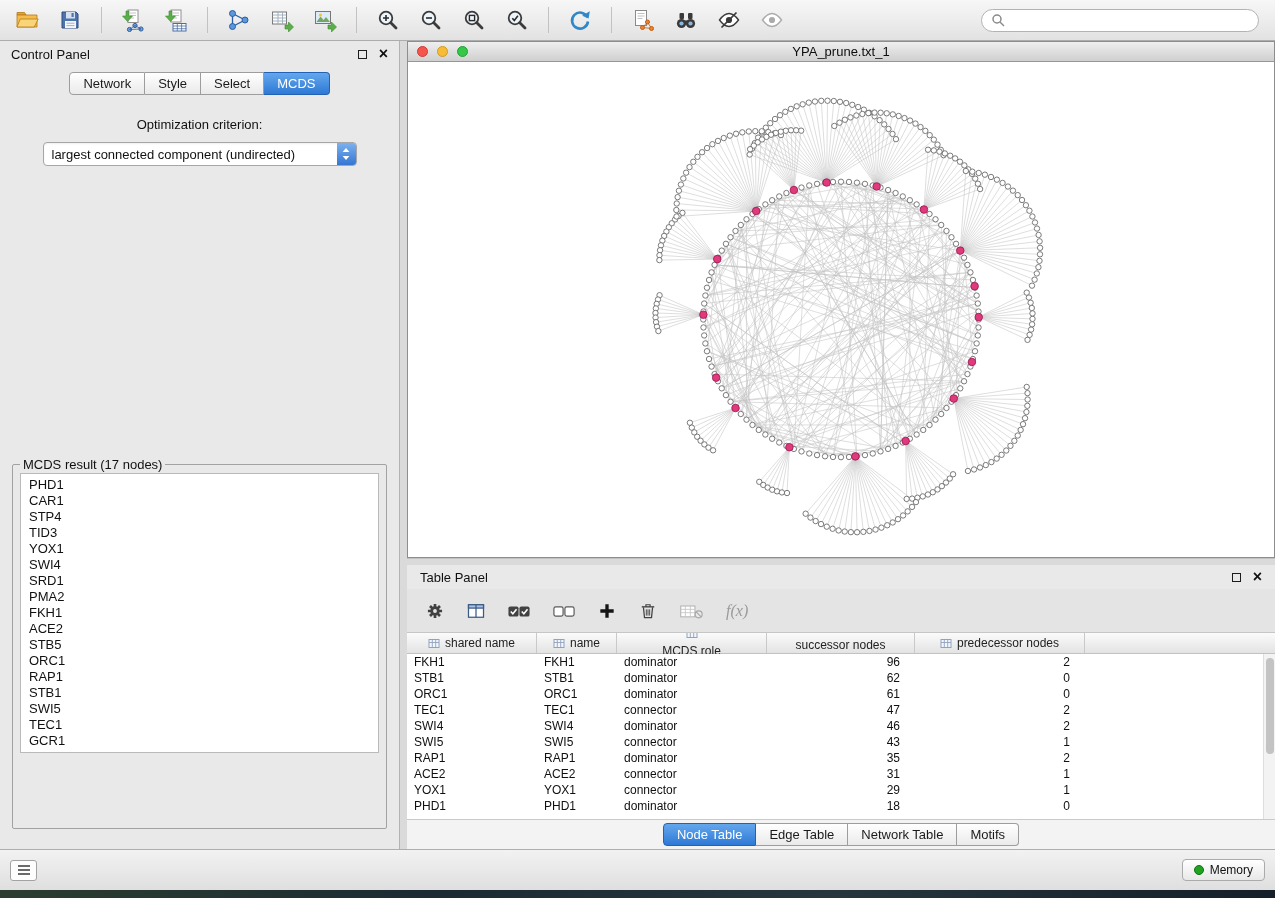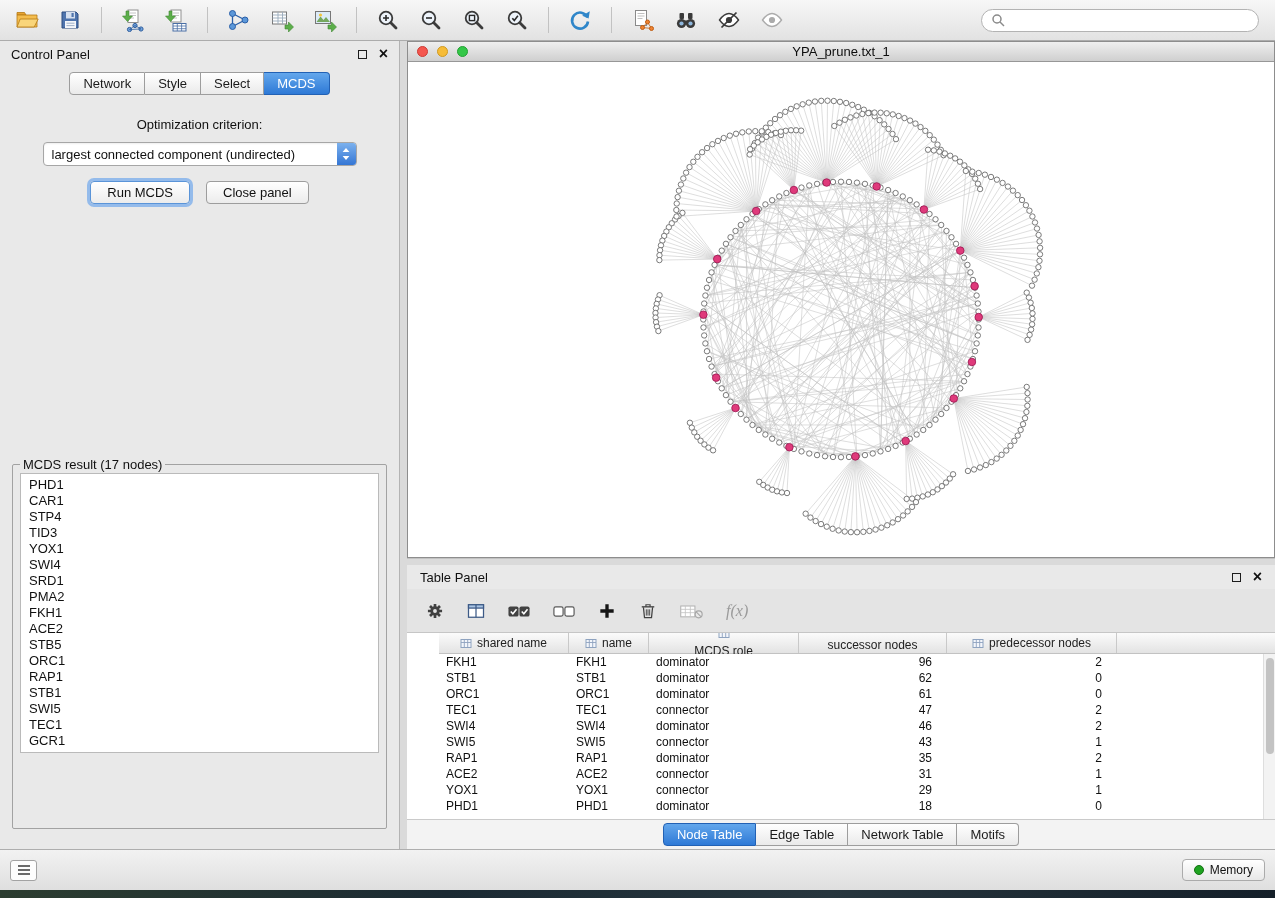--- a/index.html
+++ b/index.html
@@ -61,21 +61,21 @@
   .light.green { background:#34c748; border:1px solid #23a133; }
   .net-title { margin:0 auto; font-size:13px; color:#0d0d0d; }
   .net-canvas { display:block; width:100%; height:496px; background:#fff; }
 
   
   .table-panel { flex:1; min-height:0; background:#fff; display:flex; flex-direction:column; }
   .tp-header { height:24px; flex:none; background:#e9e9e9; display:flex; align-items:center; padding:0 13px; font-size:13px; color:#111; }
   .tp-toolbar { height:44px; flex:none; background:#e4e4e4; border-bottom:1px solid #c6c6c6; display:flex; align-items:center; gap:21px; padding:0 18px; }
   .tp-tool { display:flex; align-items:center; }
   .fx-label { font-family:"Liberation Serif", serif; font-style:italic; font-size:16px; color:#9a9a9a; }
-  .grid { flex:1; min-height:0; position:relative; display:flex; flex-direction:column; overflow:hidden;margin-left:32px; }
+  .grid { flex:1; min-height:0; position:relative; display:flex; flex-direction:column; overflow:hidden; }
   .grid-header { display:flex; height:21px; flex:none; background:linear-gradient(#fbfbfb,#e3e3e3); border-bottom:1px solid #c2c2c2; }
   .th { display:flex; align-items:center; justify-content:center; gap:5px; font-size:12px; color:#222; border-right:1px solid #c9c9c9; }
   .th-fill { flex:1; border-right:none; background:linear-gradient(#fbfbfb,#e3e3e3); }
   .grid-body { flex:1; overflow:hidden; background:#fff; }
   .tr { display:flex; height:16px; align-items:center; }
   .td { font-size:12px; padding:0 7px; white-space:nowrap; color:#101010; overflow:hidden; }
   .td.num { text-align:right; padding-right:15px; }
   .scrollbar { position:absolute; right:0; top:21px; bottom:0; width:12px; background:#f3f3f3; border-left:1px solid #dedede; }
   .scroll-thumb { position:absolute; top:4px; left:2px; width:8px; height:96px; background:#c3c3c3; border-radius:4px; }
   .tp-tabs { height:30px; flex:none; display:flex; justify-content:center; align-items:center; border-top:1px solid #cacaca; background:#f3f3f3; }
@@ -290,24 +290,20 @@
         </div>
       <div class="opt-label">Optimization criterion:</div>
       <div class="select">
         <span class="select-value">largest connected component (undirected)</span>
         <span class="select-stepper">
           <svg width="10" height="14" viewBox="0 0 10 14">
               <path d="M5 1l3.4 4H1.6z" fill="#fff"></path>
               <path d="M5 13L1.6 9h6.8z" fill="#fff"></path>
             </svg>
         </span>
-      </div>
-      <div class="btn-row">
-        <button class="btn focused">Run MCDS</button>
-        <button class="btn">Close panel</button>
       </div>
       <div class="cp-spacer"></div>
       <fieldset class="result-fieldset">
         <legend>MCDS result (17 nodes)</legend>
         <div class="result-list">
             <div class="result-item">PHD1</div>
             <div class="result-item">CAR1</div>
             <div class="result-item">STP4</div>
             <div class="result-item">TID3</div>
             <div class="result-item">YOX1</div>

